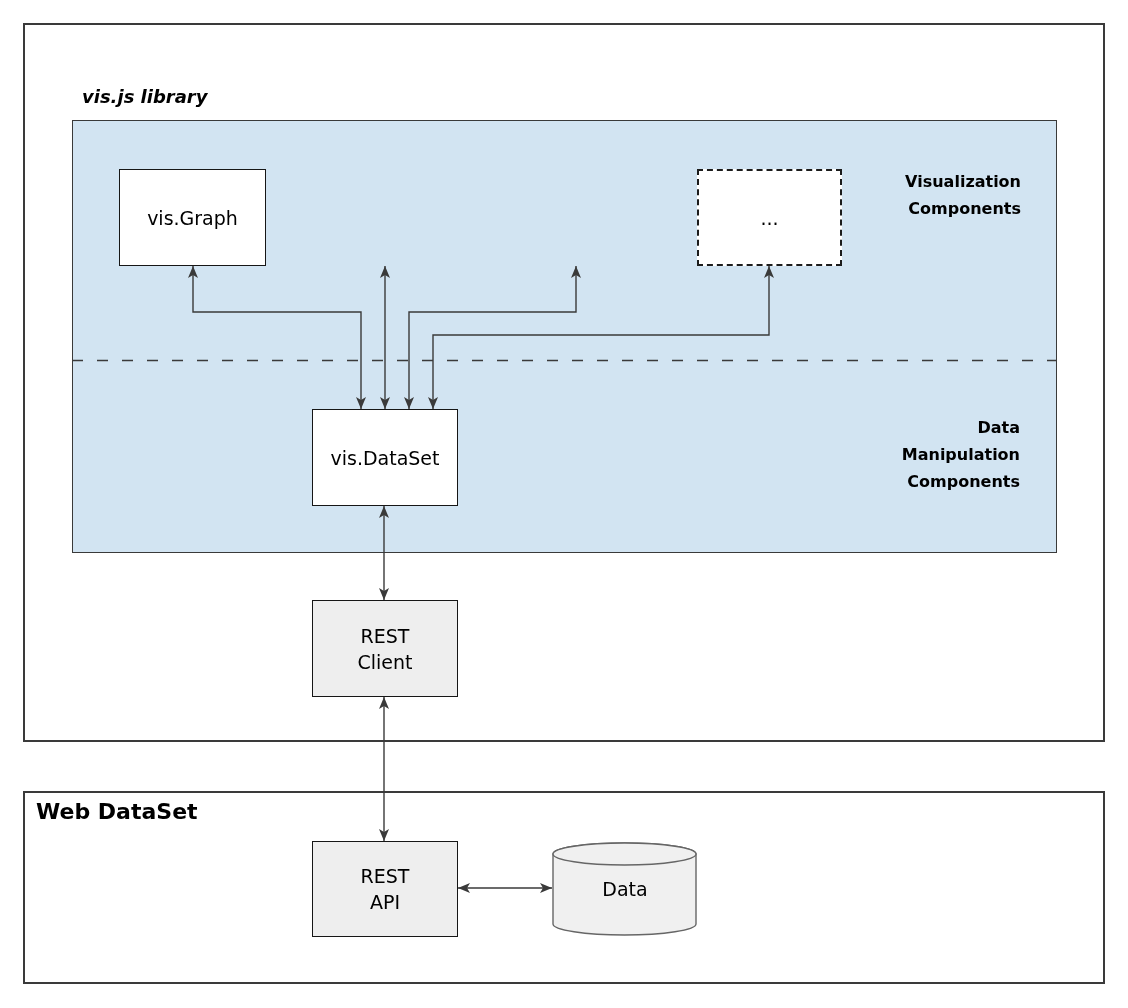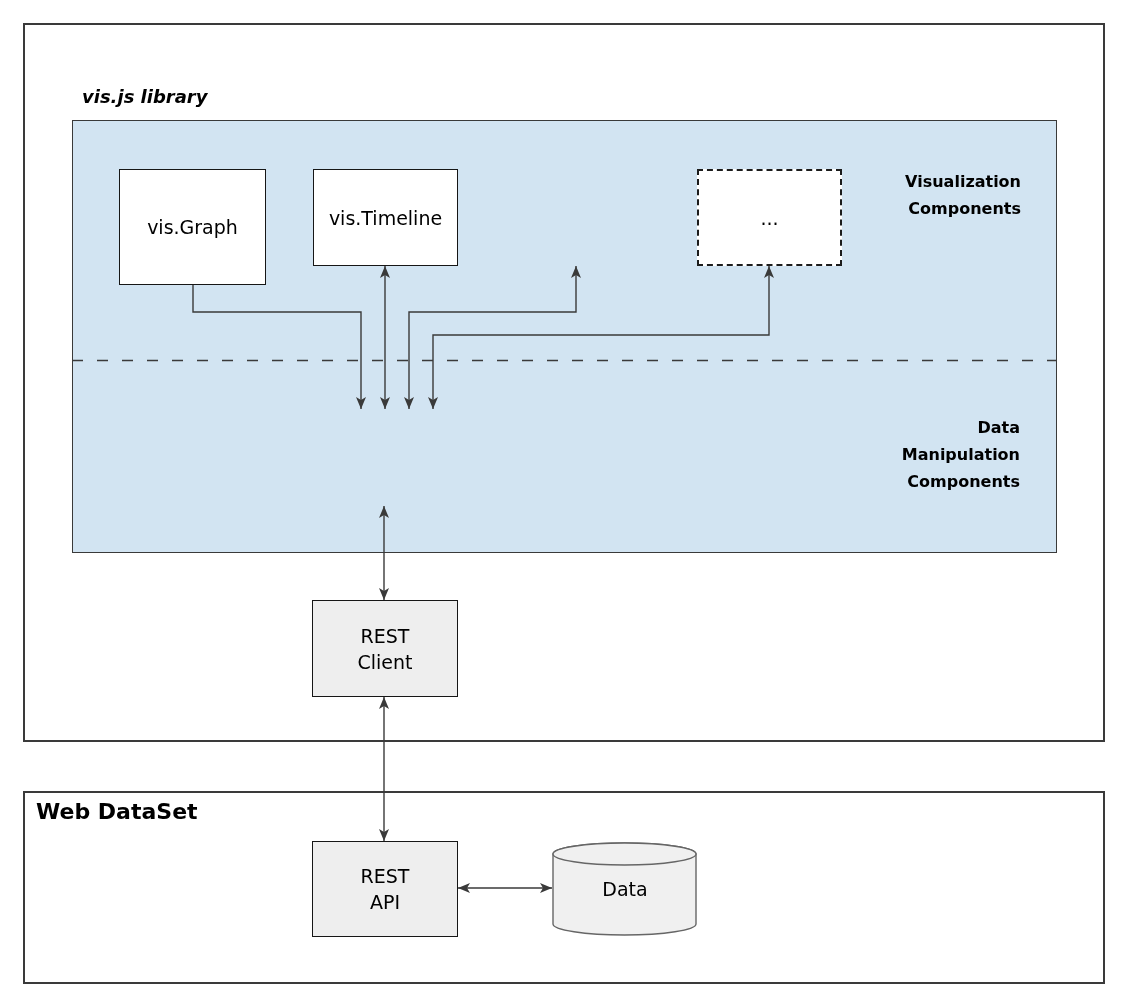--- a/index.html
+++ b/index.html
@@ -70,21 +70,21 @@
   .cyl-label {
     position: absolute;
     left: 553px; top: 843px;
     width: 144px; height: 92px;
     display: flex;
     align-items: center;
     justify-content: center;
     font-size: 19px;
   }
   
-  #n-graph    { left: 119px; top: 169px; width: 147px; height: 116px; text-align: right; }
+  #n-graph    { left: 119px; top: 169px; width: 147px; height: 97px; text-align: right; }
   #n-timeline { left: 313px; top: 169px; width: 145px; height: 97px; }
   #n-graph3d  { left: 504px; top: 169px; width: 145px; height: 97px; }
   #n-more     { left: 697px; top: 169px; width: 145px; height: 97px; }
   #n-dataset  { left: 312px; top: 409px; width: 146px; height: 97px; }
   #n-restclient { left: 312px; top: 600px; width: 146px; height: 97px; }
   #n-restapi  { left: 312px; top: 841px; width: 146px; height: 96px; }
 </style>
 </head>
 <body>
 
@@ -127,32 +127,32 @@
 
     <g stroke="#666666" stroke-width="1.4">
       <path d="M553,854 a71.5,11 0 0 1 143,0 v70 a71.5,11 0 0 1 -143,0 z" fill="#f0f0f0"></path>
       <ellipse cx="624.5" cy="854" rx="71.5" ry="11" fill="#f0f0f0"></ellipse>
     </g>
   </svg>
 
   <div class="node" id="n-graph">
     <span>vis.Graph</span>
   </div>
-  <div class="node" id="n-timeline">
-    <span>vis.Timeline</span>
-  </div>
   <div class="node dashed" id="n-more">
     <span>...</span>
   </div>
 
   <div class="section-label" style="right:107px; top:168px;">
     <div>Visualization</div>
     <div>Components</div>
   </div>
 
+  <div class="node" id="n-dataset">
+    <span>vis.DataSet</span>
+  </div>
 
   <div class="section-label" style="right:108px; top:414px;">
     <div>Data</div>
     <div>Manipulation</div>
     <div>Components</div>
   </div>
 
   <div class="node gray" id="n-restclient">
     <span>REST</span>
     <span>Client</span>

